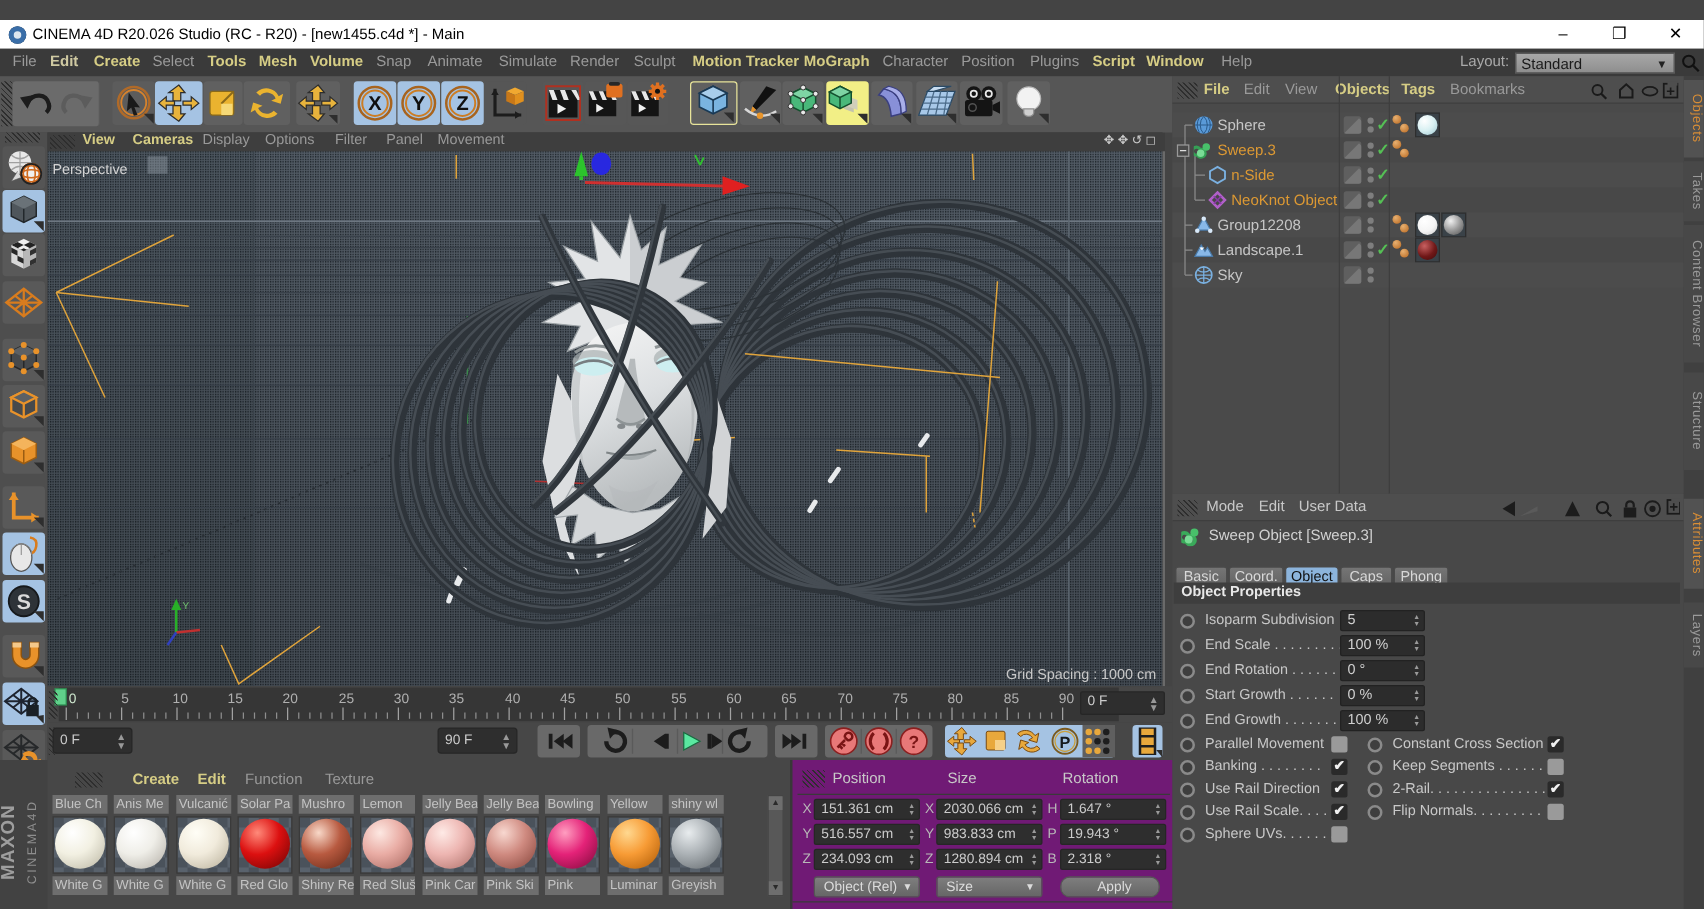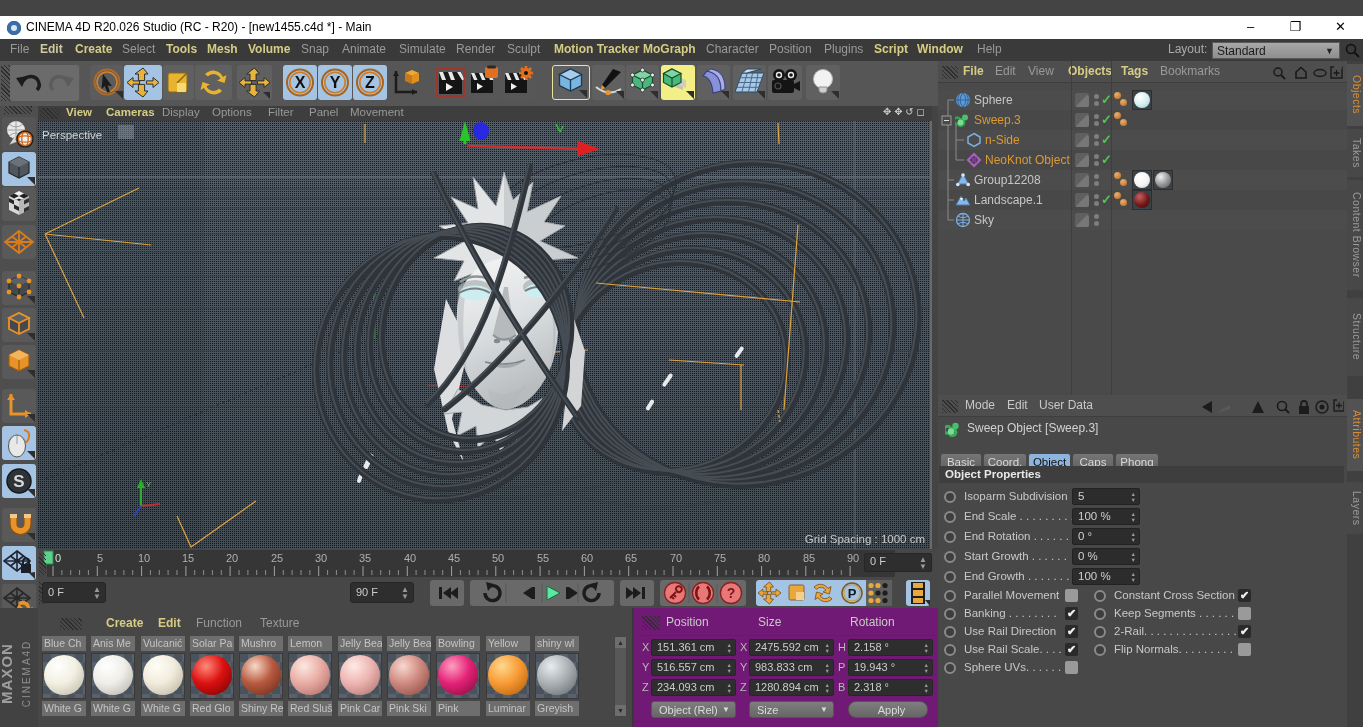--- a/index.html
+++ b/index.html
@@ -902,23 +902,23 @@
   <div id="coordpanel" class="abs">
     <div class="dots-handle" style="left:8px;top:8px;width:18px;height:14px"></div>
     <span class="abs" style="left:32px;top:7px;color:#c8c8c8;font-size:12px">Position</span>
     <span class="abs" style="left:124px;top:7px;color:#c8c8c8;font-size:12px">Size</span>
     <span class="abs" style="left:216px;top:7px;color:#c8c8c8;font-size:12px">Rotation</span>
     <div class="abs" style="left:4px;top:27px;width:298px;border-top:1px solid #3a3a3a"></div>
     <div class="crow" style="top:31px">
         <span class="cl" style="left:8px">X</span>
         <div class="field cfield" style="left:17px">151.361 cm</div>
         <span class="cl" style="left:106px">X</span>
-        <div class="field cfield" style="left:115px">2475.592 cm</div>
+        <div class="field cfield" style="left:115px">2030.066 cm</div>
         <span class="cl" style="left:204px">H</span>
-        <div class="field cfield" style="left:214px">2.158 °</div>
+        <div class="field cfield" style="left:214px">1.647 °</div>
       </div>
     <div class="crow" style="top:51px">
         <span class="cl" style="left:8px">Y</span>
         <div class="field cfield" style="left:17px">516.557 cm</div>
         <span class="cl" style="left:106px">Y</span>
         <div class="field cfield" style="left:115px">983.833 cm</div>
         <span class="cl" style="left:204px">P</span>
         <div class="field cfield" style="left:214px">19.943 °</div>
       </div>
     <div class="crow" style="top:71px">

